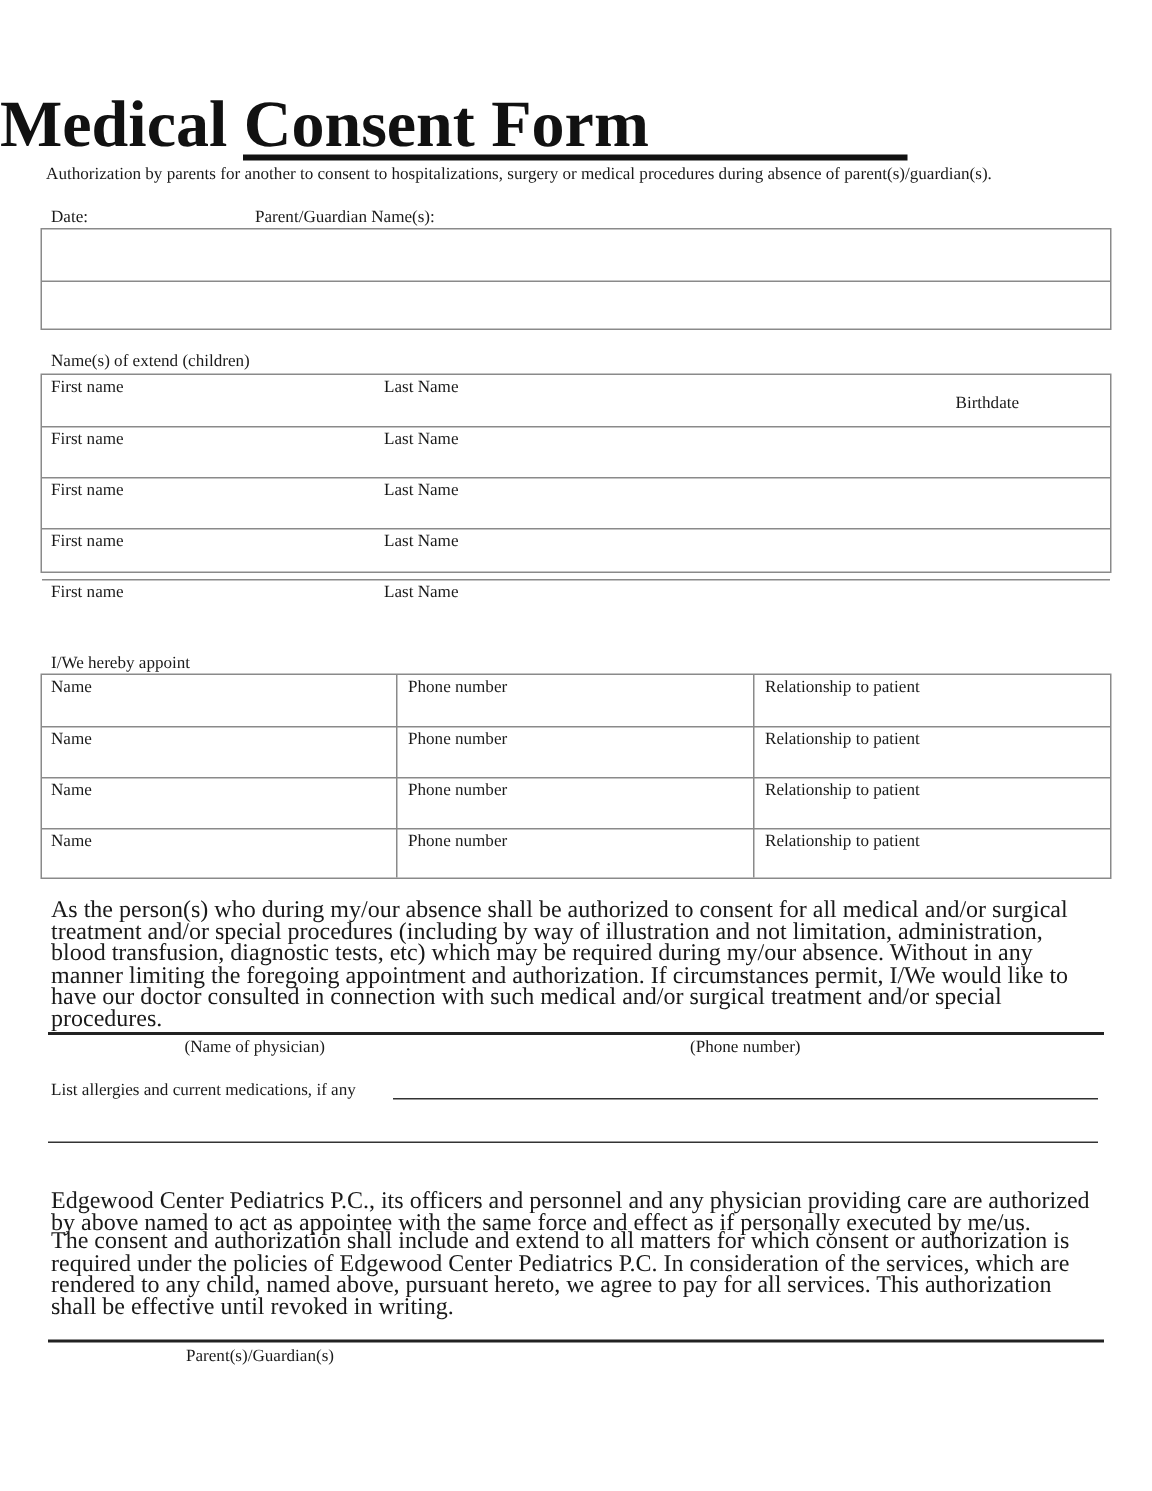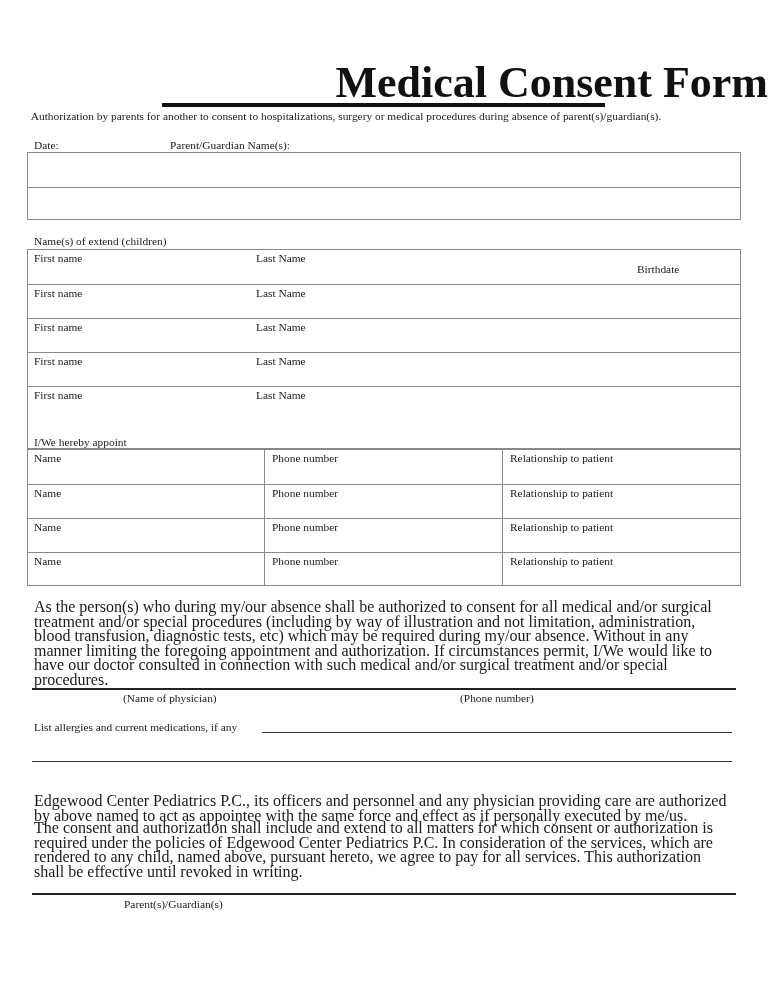--- a/index.html
+++ b/index.html
@@ -3,21 +3,21 @@
   <meta charset="utf-8">
   <style>
     html, body { margin: 0; padding: 0; background: #ffffff; }
     body {
       width: 768px; height: 994px; position: relative; overflow: hidden;
       font-family: "Liberation Serif", "DejaVu Serif", serif;
       color: #1a1a1a;
     }
     .abs { position: absolute; }
     .title {
-      left: 0; width: 768px; top: 58px; text-align: right;
+      left: 0; width: 768px; top: 58px; text-align: left;
       font-size: 44px; font-weight: bold; letter-spacing: 0px; line-height: 50px;
       color: #111;
     }
     .title-underline {
       left: 162px; width: 443px; top: 103px; height: 4px; background: #111;
     }
     .subtitle {
       left: 0; width: 692px; top: 109px; text-align: center;
       font-size: 11.4px; line-height: 14px;
     }
@@ -50,21 +50,21 @@
   <div class="row" style="top:0; height:34px;">
     <input class="fill" style="left: 6px; top: 10px; width: 690px; height: 14px;">
   </div>
   <div class="row" style="top:34px; height:33px;">
     <input class="fill" style="left: 6px; top: 10px; width: 690px; height: 14px;">
   </div>
 </div>
 
 <div class="abs lbl" style="left:34px; top:234px;">Name(s) of extend (children)</div>
 <div class="abs lbl" style="left:637px; top:234px;margin-top:28px;">Birthdate</div>
-<div class="abs box" style="left:27px; top:249px; width:714px; height:200px;">
+<div class="abs box" style="left:27px; top:249px; width:714px; height:133px;">
   <div class="row" style="top:0; height:34px;">
     <span class="cell-lbl" style="left:6px;">First name</span>
     <span class="cell-lbl" style="left:228px;">Last Name</span>
   </div>
   <div class="row" style="top:34px; height:34px;">
     <span class="cell-lbl" style="left:6px;">First name</span>
     <span class="cell-lbl" style="left:228px;">Last Name</span>
   </div>
   <div class="row" style="top:68px; height:34px;">
     <span class="cell-lbl" style="left:6px;">First name</span>

